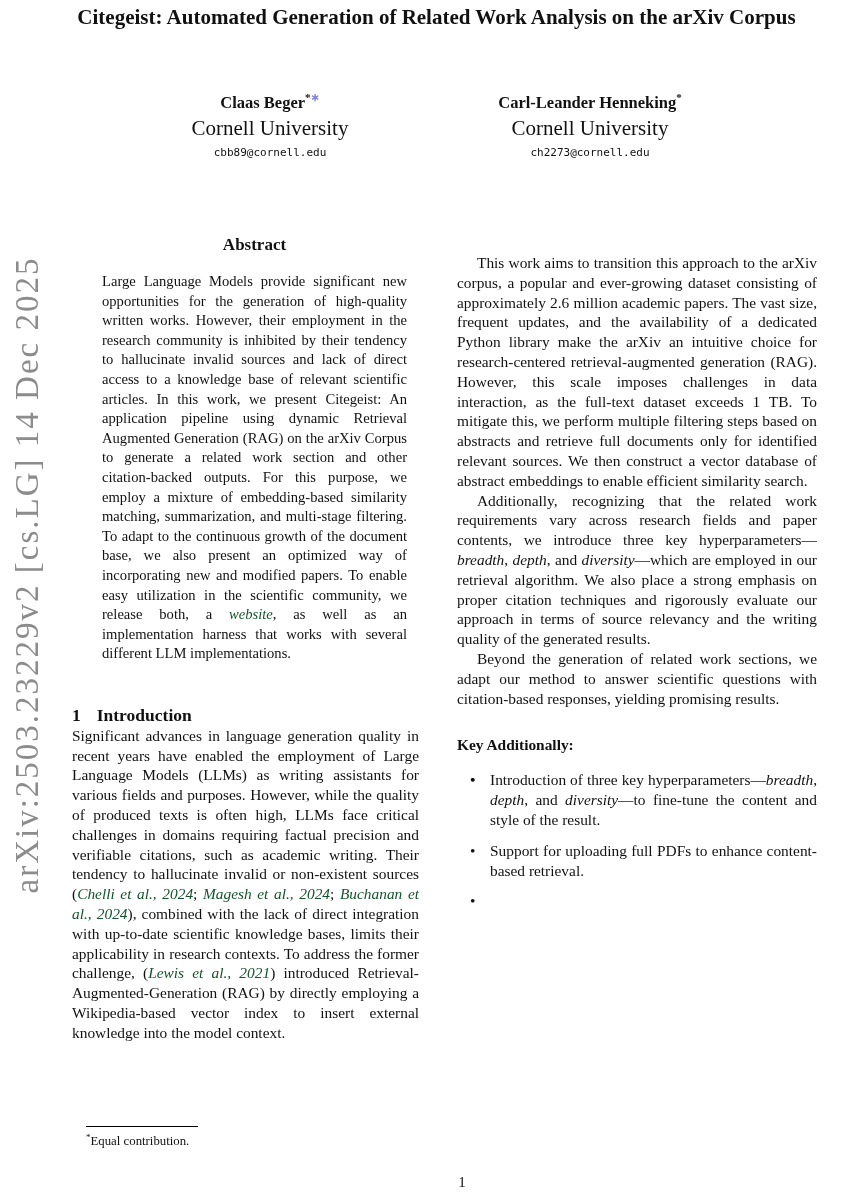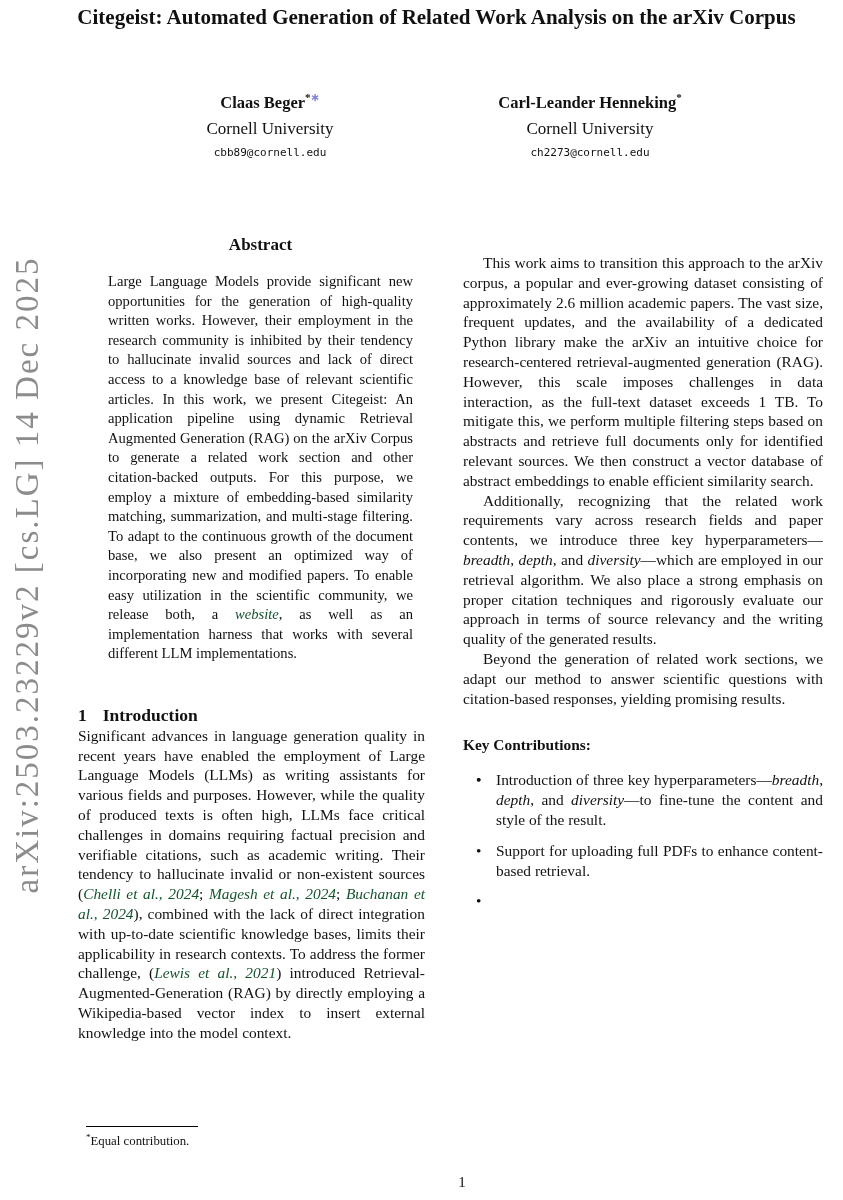--- a/index.html
+++ b/index.html
@@ -36,26 +36,26 @@
   }
   
   .authors {
     position: absolute;
     top: 84px; left: 110px; width: 640px;
     display: flex;
   }
   .author { flex: 1; text-align: center; }
   .author-name { font-size: 16.5px; font-weight: bold; line-height: 26px; }
   .author-name sup { font-size: 11px; }
-  .author-affil { font-size: 17px; line-height: 25px; }
+  .author-affil { font-size: 21px; line-height: 25px; }
   .author-email { font-family: "DejaVu Sans Mono", monospace; font-size: 11px; line-height: 24px; }
   
   .columns {
     position: absolute;
-    top: 233px; left: 78px; width: 752px;
+    top: 233px; left: 72px; width: 752px;
     display: flex; gap: 38px;
   }
   .col-left  { width: 347px; }
   .col-right { width: 360px; }
   .abstract { margin: 0 12px 0 30px; }
   .abstract-heading {
     text-align: center;
     font-size: 17px; font-weight: bold;
     margin: 2px 0 17px 0;
   }
@@ -143,21 +143,21 @@
       </div>
 
       <div class="body-par first"><span>Significant advances in language generation quality in recent years have enabled the employment of Large Language Models (LLMs) as writing assistants for various fields and purposes. However, while the quality of produced texts is often high, LLMs face critical challenges in domains requiring factual precision and verifiable citations, such as academic writing. Their tendency to hallucinate invalid or non-existent sources (</span><span class="link">Chelli et al., 2024</span><span>; </span><span class="link">Magesh et al., 2024</span><span>; </span><span class="link">Buchanan et al., 2024</span><span>), combined with the lack of direct integration with up-to-date scientific knowledge bases, limits their applicability in research contexts. To address the former challenge, (</span><span class="link">Lewis et al., 2021</span><span>) introduced Retrieval-Augmented-Generation (RAG) by directly employing a Wikipedia-based vector index to insert external knowledge into the model context.</span></div>
     </div>
 
     <div class="col-right">
       <div class="body-par indent lead"><span>This work aims to transition this approach to the arXiv corpus, a popular and ever-growing dataset consisting of approximately 2.6 million academic papers. The vast size, frequent updates, and the availability of a dedicated Python library make the arXiv an intuitive choice for research-centered retrieval-augmented generation (RAG). However, this scale imposes challenges in data interaction, as the full-text dataset exceeds 1 TB. To mitigate this, we perform multiple filtering steps based on abstracts and retrieve full documents only for identified relevant sources. We then construct a vector database of abstract embeddings to enable efficient similarity search.</span></div>
       <div class="body-par indent"><span>Additionally, recognizing that the related work requirements vary across research fields and paper contents, we introduce three key hyperparameters—</span><span class="italic">breadth</span><span>, </span><span class="italic">depth</span><span>, and </span><span class="italic">diversity</span><span>—which are employed in our retrieval algorithm. We also place a strong emphasis on proper citation techniques and rigorously evaluate our approach in terms of source relevancy and the writing quality of the generated results.</span></div>
       <div class="body-par indent"><span>Beyond the generation of related work sections, we adapt our method to answer scientific questions with citation-based responses, yielding promising results.</span></div>
 
-      <div class="kc-heading">Key Contributions:</div>
+      <div class="kc-heading">Key Additionally:</div>
 
       <div class="bullet-item">
         <span class="bullet-dot">•</span>
       </div>
       <div class="bullet-item">
         <span class="bullet-dot">•</span>
         <span><span>Introduction of three key hyperparameters—</span><span class="italic">breadth</span><span>, </span><span class="italic">depth</span><span>, and </span><span class="italic">diversity</span><span>—to fine-tune the content and style of the result.</span></span>
       </div>
       <div class="bullet-item">
         <span class="bullet-dot">•</span>

